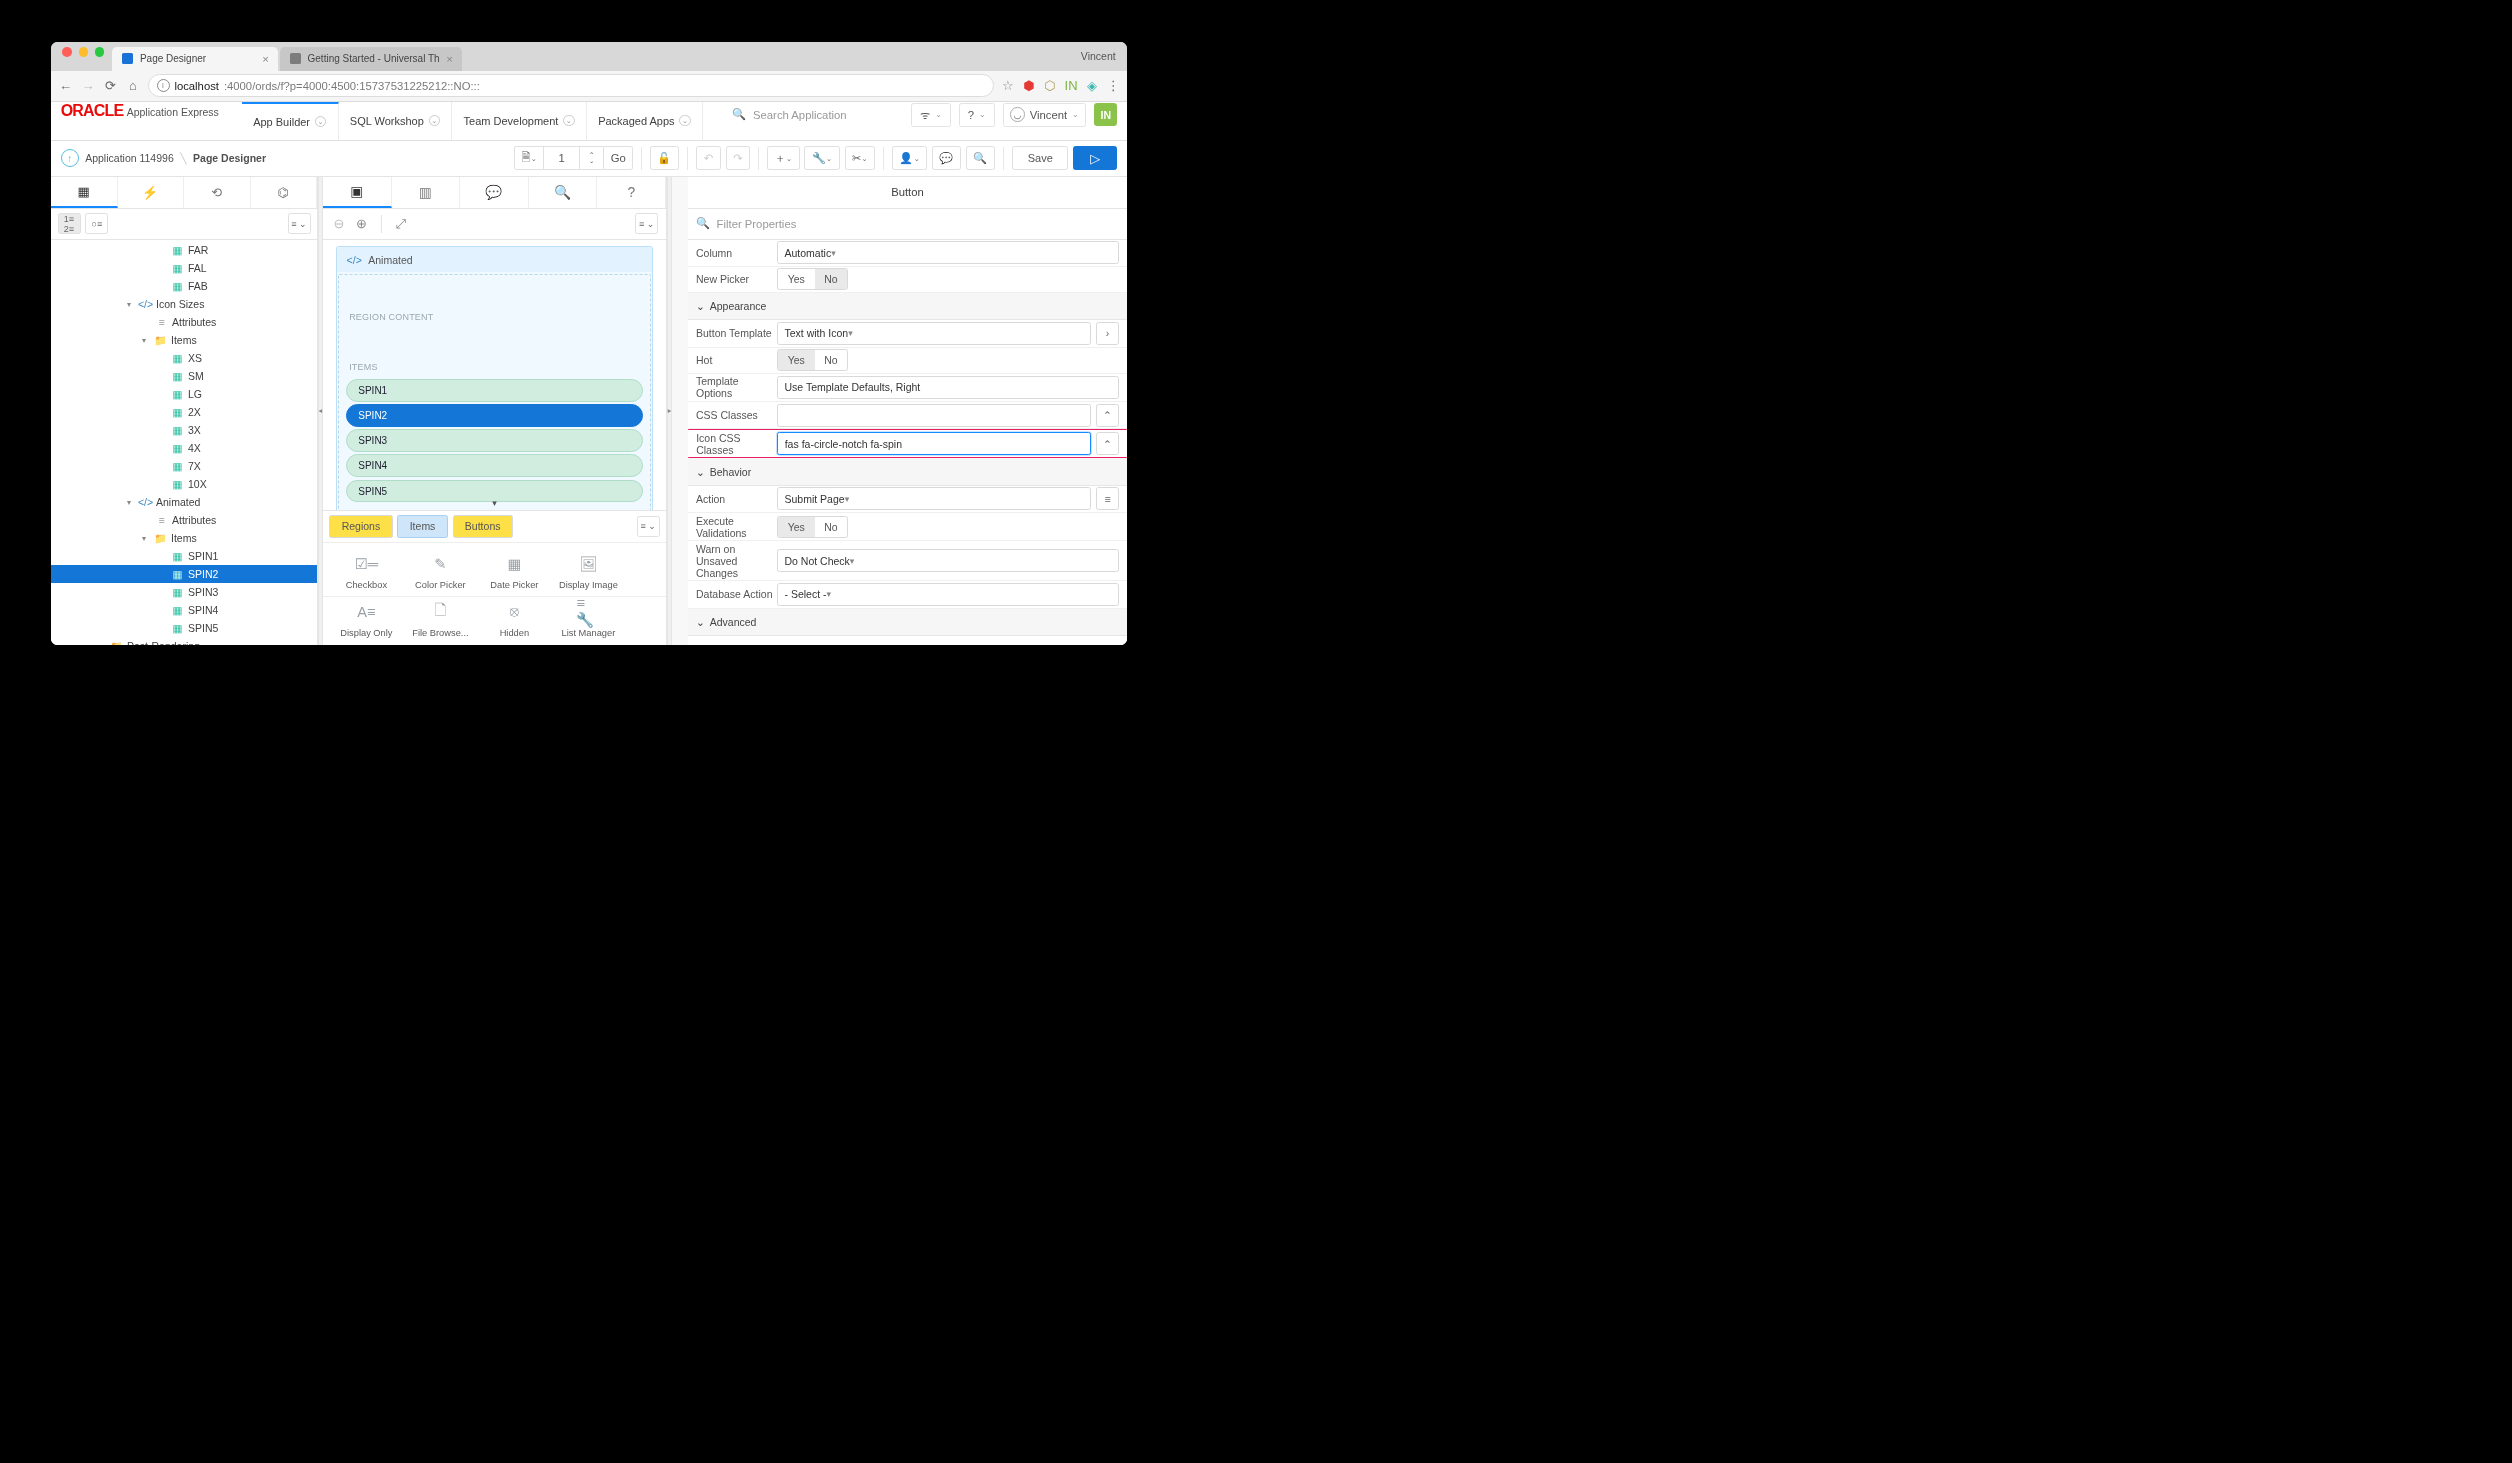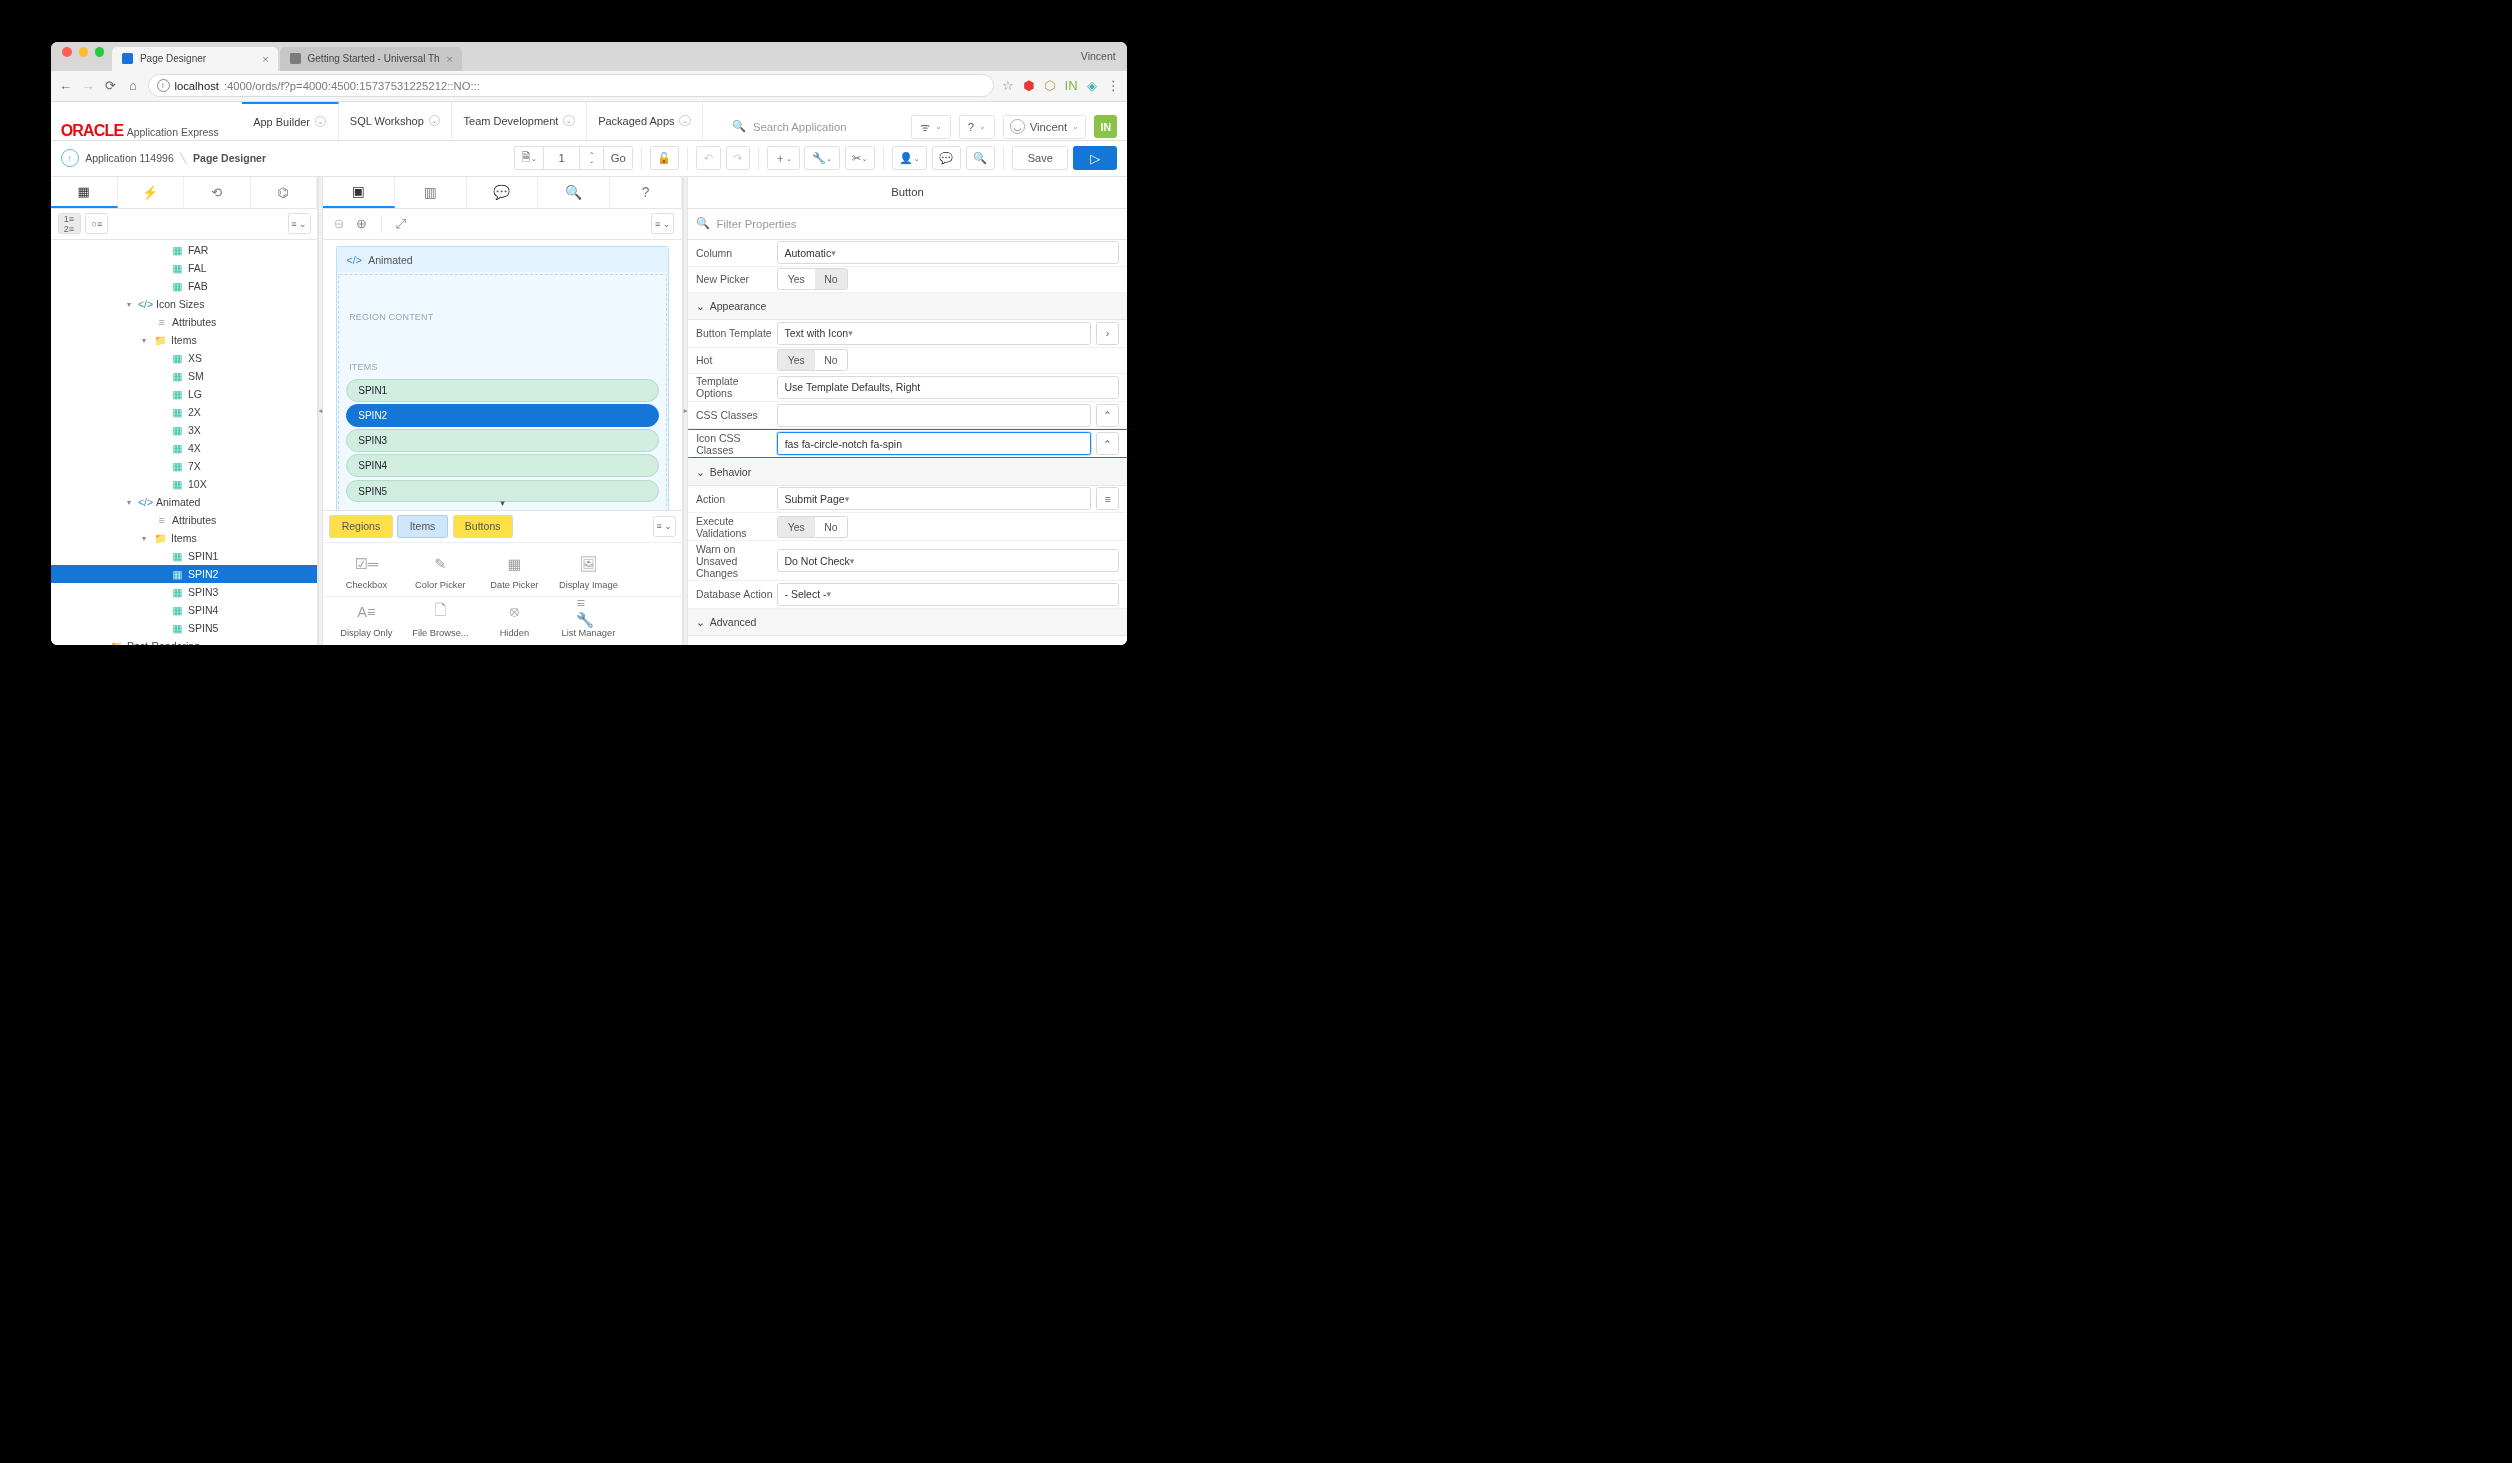--- a/index.html
+++ b/index.html
@@ -21,21 +21,21 @@
 .urlbar { height: 31px; background:#f5f5f5; display:flex; align-items:center; padding:0 6.5px; gap:6.5px; border-bottom:0.8px solid #dcdcdc; }
 .nav-ico { width:16px; height:16px; display:flex; align-items:center; justify-content:center; color:#666; font-size:13px; }
 .nav-ico.dim { color:#bbb; }
 .url-box { flex:1; border:0.8px solid #dcdcdc; border-radius:12px; height:23px; padding:0 8px; display:flex; align-items:center; gap:4.9px; background:#fff; font-size:11.3px; color:#222; }
 .url-box .info { width:13px; height:13px; border:1.2px solid #888; border-radius:50%; font-size:8px; display:flex; align-items:center; justify-content:center; color:#888; }
 .url-box .host { font-weight:400; }
 .url-box .path { color:#7a7a7a; }
 .ext-ico { width:14.6px; height:14.6px; display:flex; align-items:center; justify-content:center; font-size:13px; }
 
 
-.apex-hdr { height:39px; background:#fff; border-bottom:0.8px solid #e0e0e0; display:flex; align-items:flex-end; padding:0 9.7px; gap:10px; }
+.apex-hdr { height:39px; background:#fff; border-bottom:0.8px solid #e0e0e0; display:flex; align-items:flex-start; padding:0 9.7px; gap:10px; }
 .logo { display:flex; align-items:baseline; gap:3.2px; }
 .logo-o { font-family: "Helvetica Neue", Arial; font-weight:700; font-size:16px; color:#e80b0b; letter-spacing:-0.8px; }
 .logo-sub { font-size:10.5px; color:#555; }
 .menu-tabs { display:flex; margin-left:13px; height:100%; }
 .menu-tab { padding:0 11.3px; display:flex; align-items:center; gap:4.9px; font-size:11px; color:#404040; border-right:0.8px solid #ececec; position:relative; }
 .menu-tab.active { border-top:2.4px solid #1589ff; }
 .menu-tab .chev { width:11.3px; height:11.3px; border:0.8px solid #ccc; border-radius:50%; font-size:7.3px; display:flex; align-items:center; justify-content:center; color:#888; }
 .hdr-right { margin-left:auto; display:flex; align-items:center; gap:8px; }
 .search-app { display:flex; align-items:center; height:26px; border:0.8px solid transparent; padding:0 6.5px; min-width:178px; color:#999; font-size:11.3px; gap:6.5px; }
 .hdr-btn { height:24px; padding:0 6.5px; border:0.8px solid #e3e3e3; border-radius:2.4px; display:flex; align-items:center; gap:4.9px; font-size:11.3px; color:#555; background:#fff; }
@@ -57,21 +57,21 @@
 .page-num { width:36px; text-align:center; }
 .tb-sep { width:0.8px; height:23px; background:#e8e8e8; margin:0 3.2px; }
 .btn-save { background:#fff; padding:0 14.6px; font-size:11px; }
 .btn-run { background:#1476d6; color:#fff; border-color:#1476d6; padding:0 16px; font-size:13px; }
 
 
 .main { flex:1; display:flex; min-height:0; background:#f8f8f8; }
 .panel { background:#fff; display:flex; flex-direction:column; }
 .left { width:267px; border-right:0.8px solid #e5e5e5; }
 .mid { flex:1; border-right:0.8px solid #e5e5e5; }
-.right { width:439px; }
+.right { width:439px;margin-left:16px; }
 
 .tabs-row { height:32px; display:flex; border-bottom:0.8px solid #e5e5e5; }
 .tabs-row .tabi { flex:1; display:flex; align-items:center; justify-content:center; color:#777; font-size:13px; border-right:0.8px solid #eee; }
 .tabs-row .tabi.active { border-bottom:2.4px solid #1589ff; color:#333; }
 .ctrl-row { height:31px; border-bottom:0.8px solid #e5e5e5; display:flex; align-items:center; padding:0 6.5px; gap:4.9px; }
 .ctrl-btn { height:21px; min-width:23px; border:0.8px solid #e0e0e0; border-radius:2.4px; background:#fff; display:flex; align-items:center; justify-content:center; font-size:9px; color:#666; }
 .ctrl-btn.active { background:#eaeaea; }
 .spacer { flex:1; }
 
 

